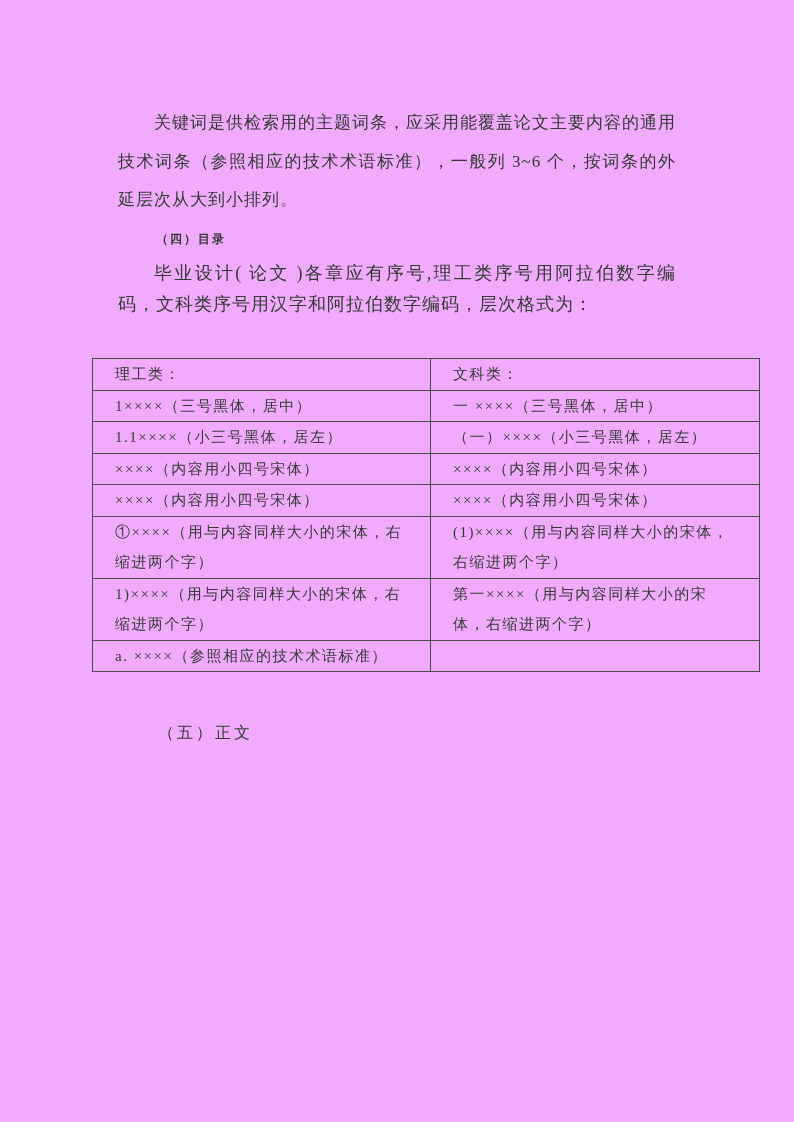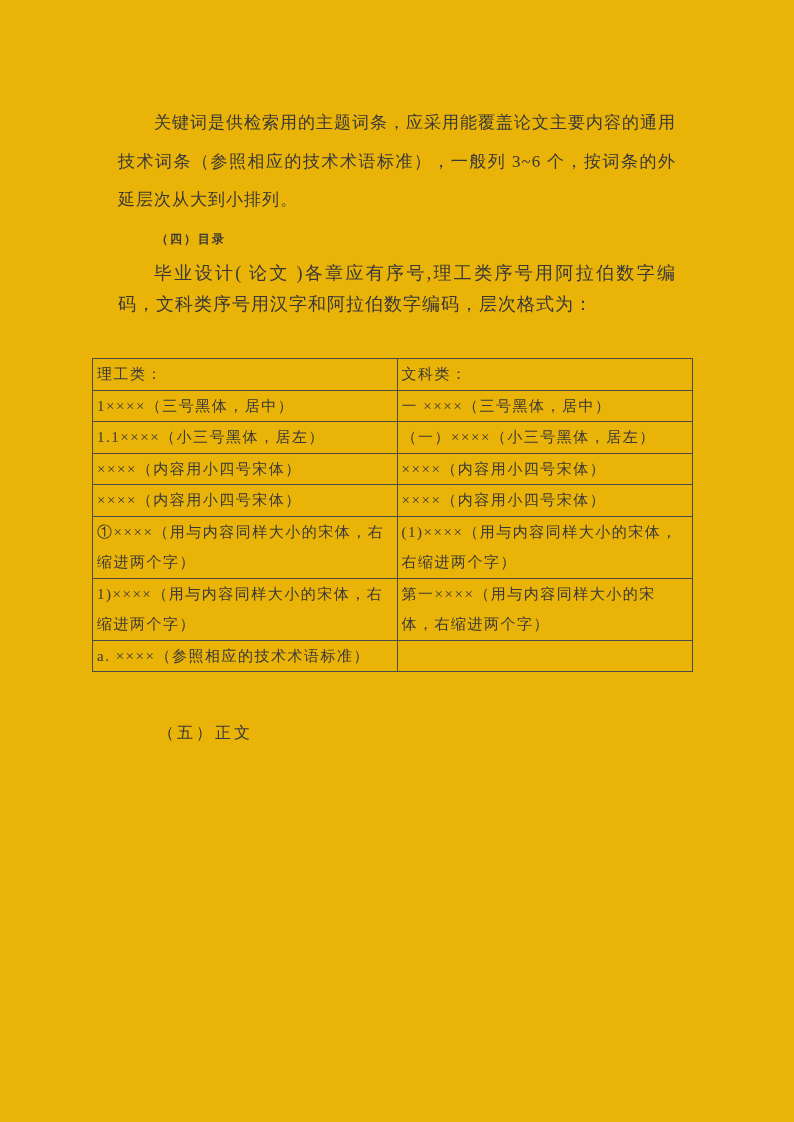--- a/index.html
+++ b/index.html
@@ -4,21 +4,21 @@
 <style>
   html, body {
     margin: 0;
     padding: 0;
     background: #ffffff;
   }
   .page {
     position: relative;
     width: 794px;
     height: 1122px;
-    background: #eab308;
+    background: #f0abfc;
     box-sizing: border-box;
     padding: 104px 118px 0 118px;
     font-family: "Liberation Serif", "DejaVu Serif", serif;
     color: #383838;
     overflow: hidden;
   }
   .para {
     margin: 0;
     font-size: 17px;
     line-height: 38.6px;
@@ -51,21 +51,21 @@
     font-weight: normal;
   }
   table.format-table {
     border-collapse: collapse;
     table-layout: fixed;
     width: 601px;
     margin: 38px 0 0 -26px;
   }
   table.format-table td {
     border: 1px solid #4b4b4b;
-    padding: 0 4px;
+    padding: 0 22px;
     font-size: 15px;
     line-height: 30.5px;
     letter-spacing: 1.5px;
     vertical-align: middle;
     word-break: break-all;
   }
   td.col-left  { width: 293px; }
   td.col-right { width: 284px; }
 </style>
 </head>

